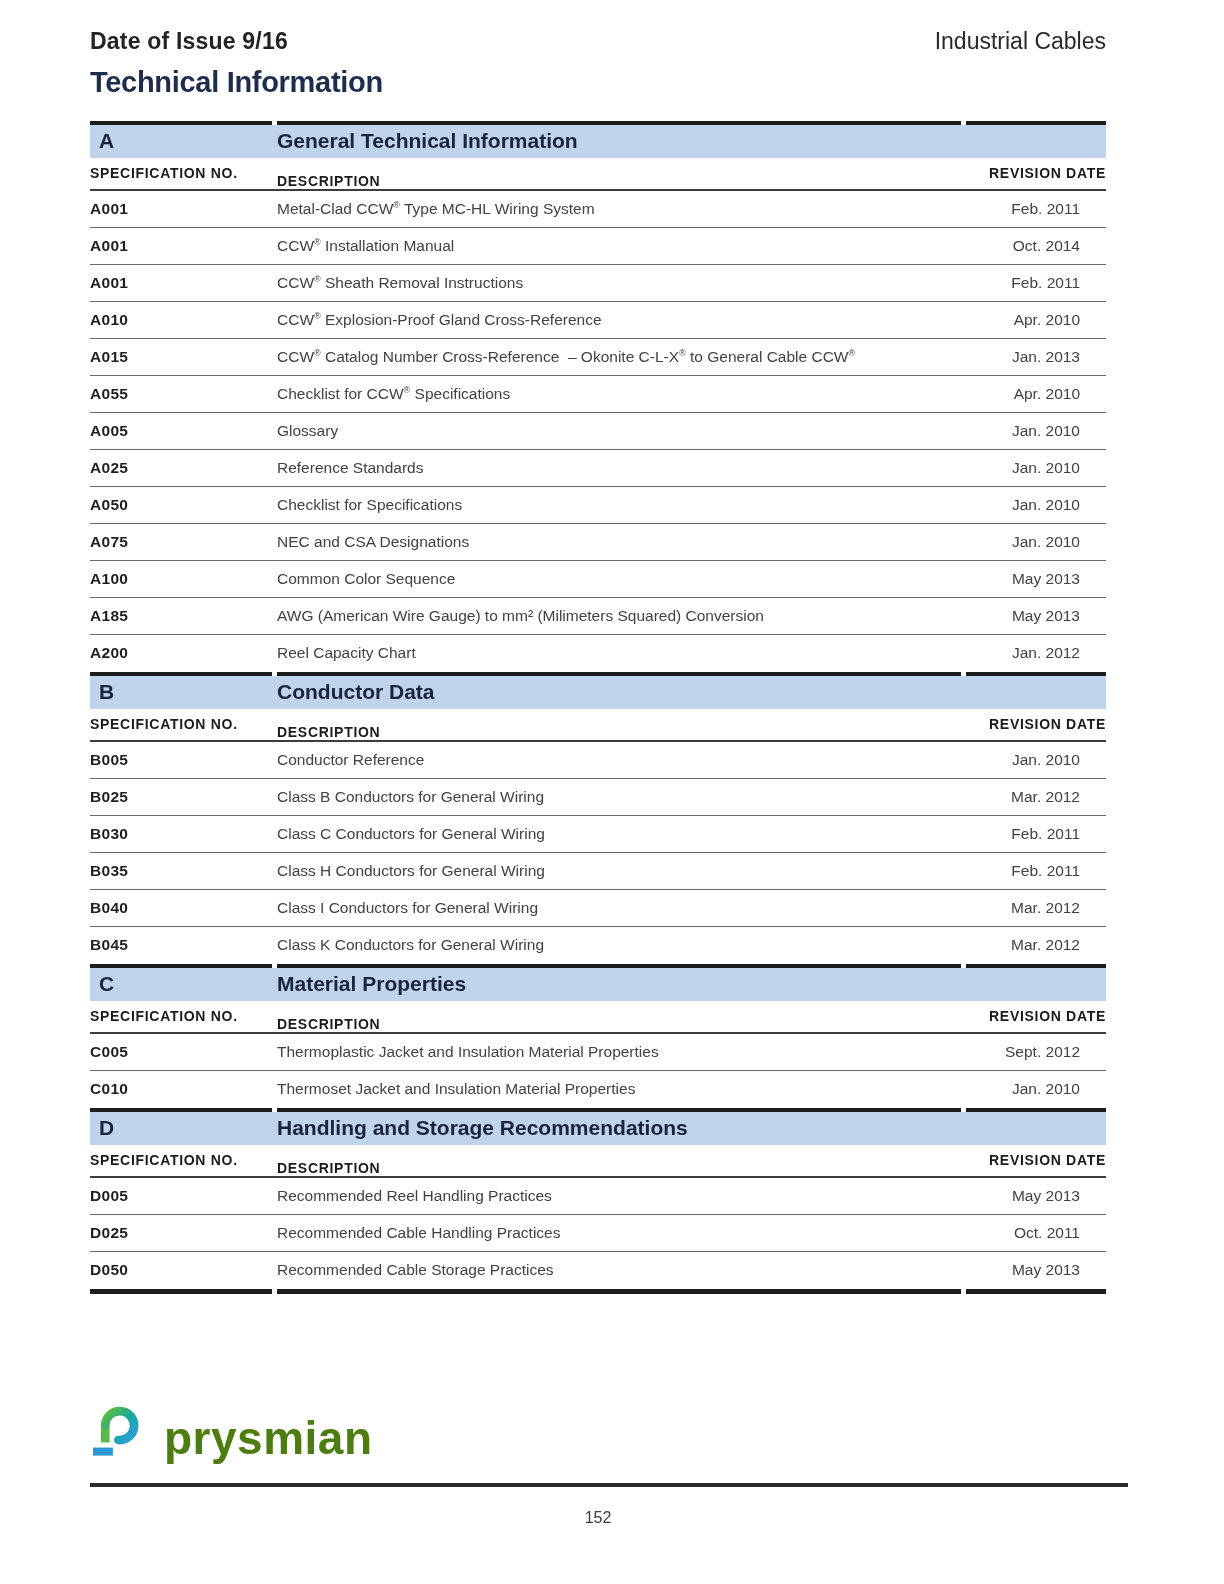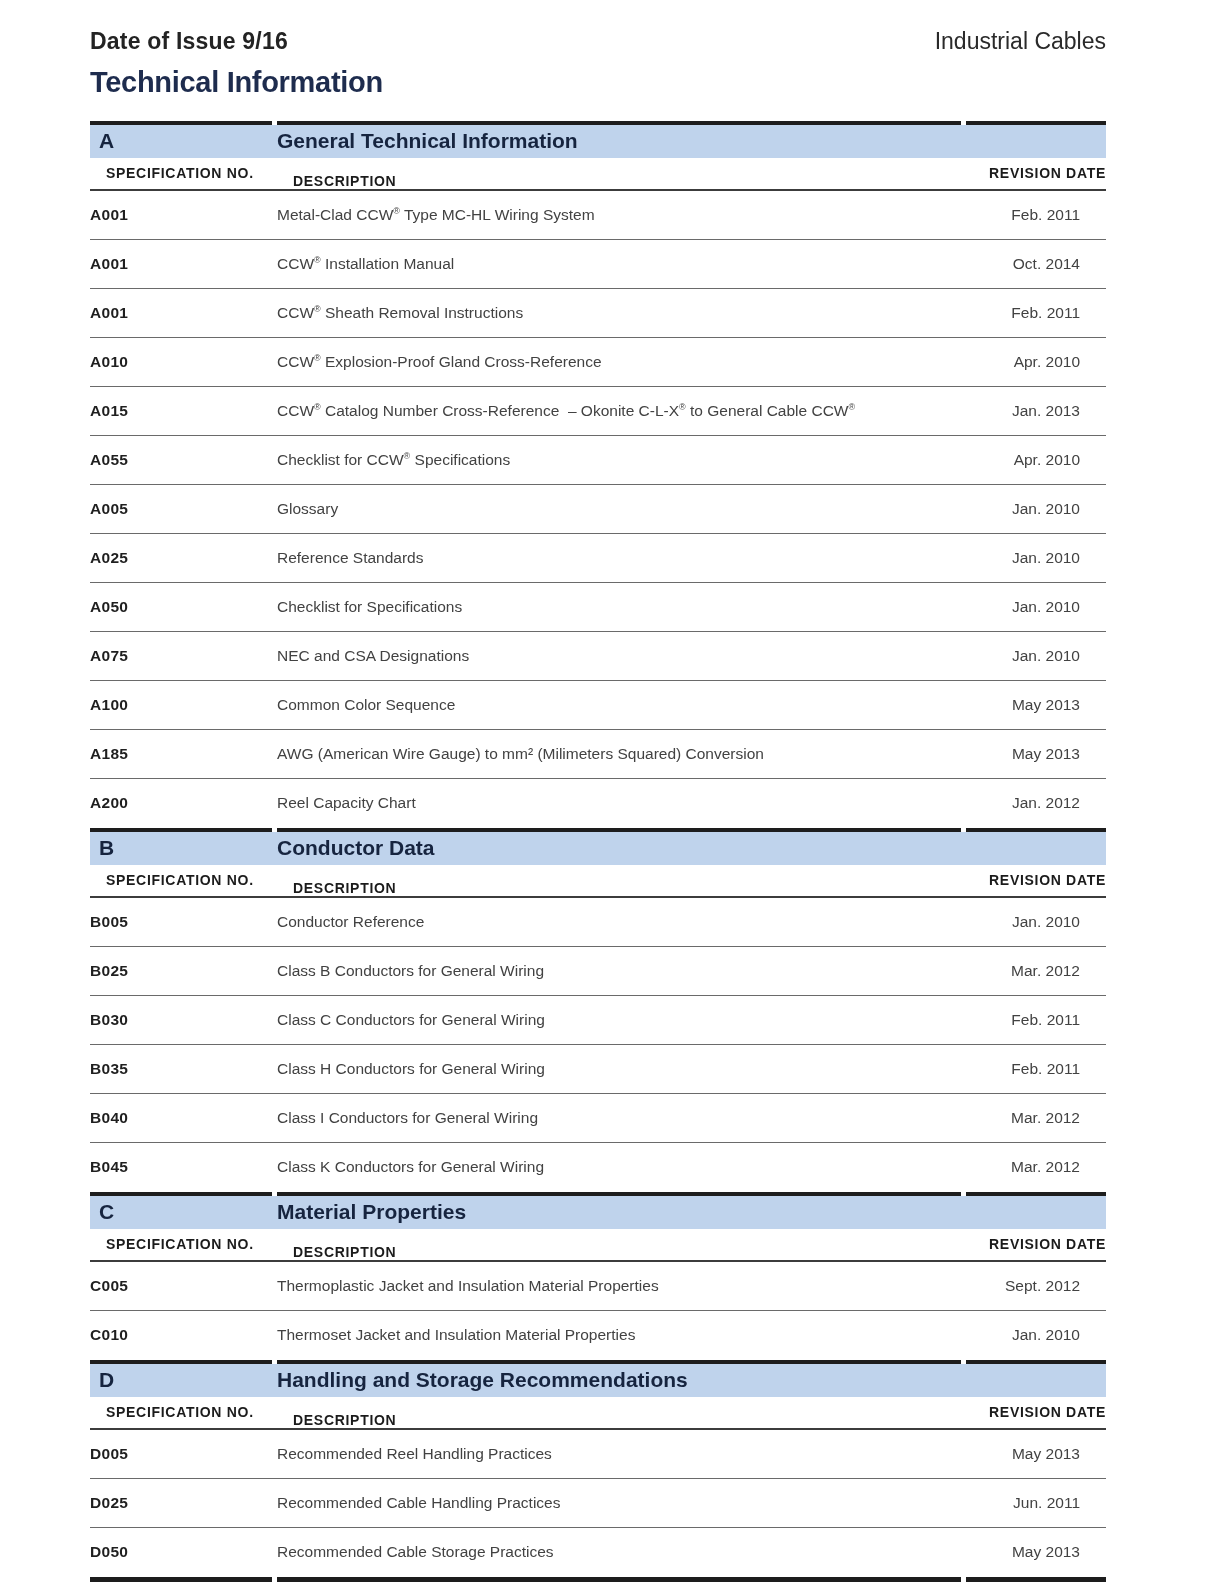--- a/index.html
+++ b/index.html
@@ -18,26 +18,26 @@
   .rule .s1 { width:182px; } .rule .s2 { flex:1; } .rule .s3 { width:140px; }
   .rule.closing { height:5px; }
 
   
   .sec-bar { background:#bfd3ec; height:33px; display:flex; align-items:center; }
   .sec-letter { width:187px; padding-left:9px; box-sizing:border-box; font-size:21px; font-weight:700; color:#16243f; }
   .sec-title { font-size:21px; font-weight:700; color:#16243f; }
 
   
   .col-head { display:flex; align-items:center; height:31px; border-bottom:2px solid #3c3c3c; font-size:14px; font-weight:700; color:#1b1b1b; letter-spacing:0.7px; }
-  .col-head .c1 { width:187px;margin-left:16px; }
+  .col-head .c1 { width:187px; }
   .col-head .c2 { flex:1;margin-top:16px; }
   .col-head .c3 { width:146px; text-align:right; }
 
   
-  .row { display:flex; align-items:center; height:49px; border-bottom:1.5px solid #6a6a6a; font-size:15.5px; box-sizing:border-box; }
+  .row { display:flex; align-items:center; height:37px; border-bottom:1.5px solid #6a6a6a; font-size:15.5px; box-sizing:border-box; }
   .rows .row:last-child { border-bottom:none; }
   .row .c1 { width:187px; font-weight:700; color:#1f1f1f; letter-spacing:0.3px; }
   .row .c2 { flex:1; color:#424242; }
   .row .c3 { width:146px; text-align:right; padding-right:26px; box-sizing:border-box; color:#424242; }
   sup.reg { font-size:9px; line-height:0; vertical-align:super; }
 
   
   .logo-block { margin-top:106px; display:flex; align-items:center; }
   .logo-word { font-size:46px; font-weight:700; color:#4d7c0f; letter-spacing:0.5px; margin-left:16px; margin-top:10px; }
   .footer-rule { margin-top:16px; height:4px; width:1038px; background:#2b2b2b; }
@@ -255,21 +255,21 @@
     <div class="rows">
   <div class="row">
     <span class="c1">D005</span>
     <span class="c2 fmt">Recommended Reel Handling Practices</span>
     <span class="c3">May 2013</span>
   </div>
 
   <div class="row">
     <span class="c1">D025</span>
     <span class="c2 fmt">Recommended Cable Handling Practices</span>
-    <span class="c3">Jun. 2011</span>
+    <span class="c3">Oct. 2011</span>
   </div>
 
   <div class="row">
     <span class="c1">D050</span>
     <span class="c2 fmt">Recommended Cable Storage Practices</span>
     <span class="c3">May 2013</span>
   </div>
 </div>
   </section>
 </div>

